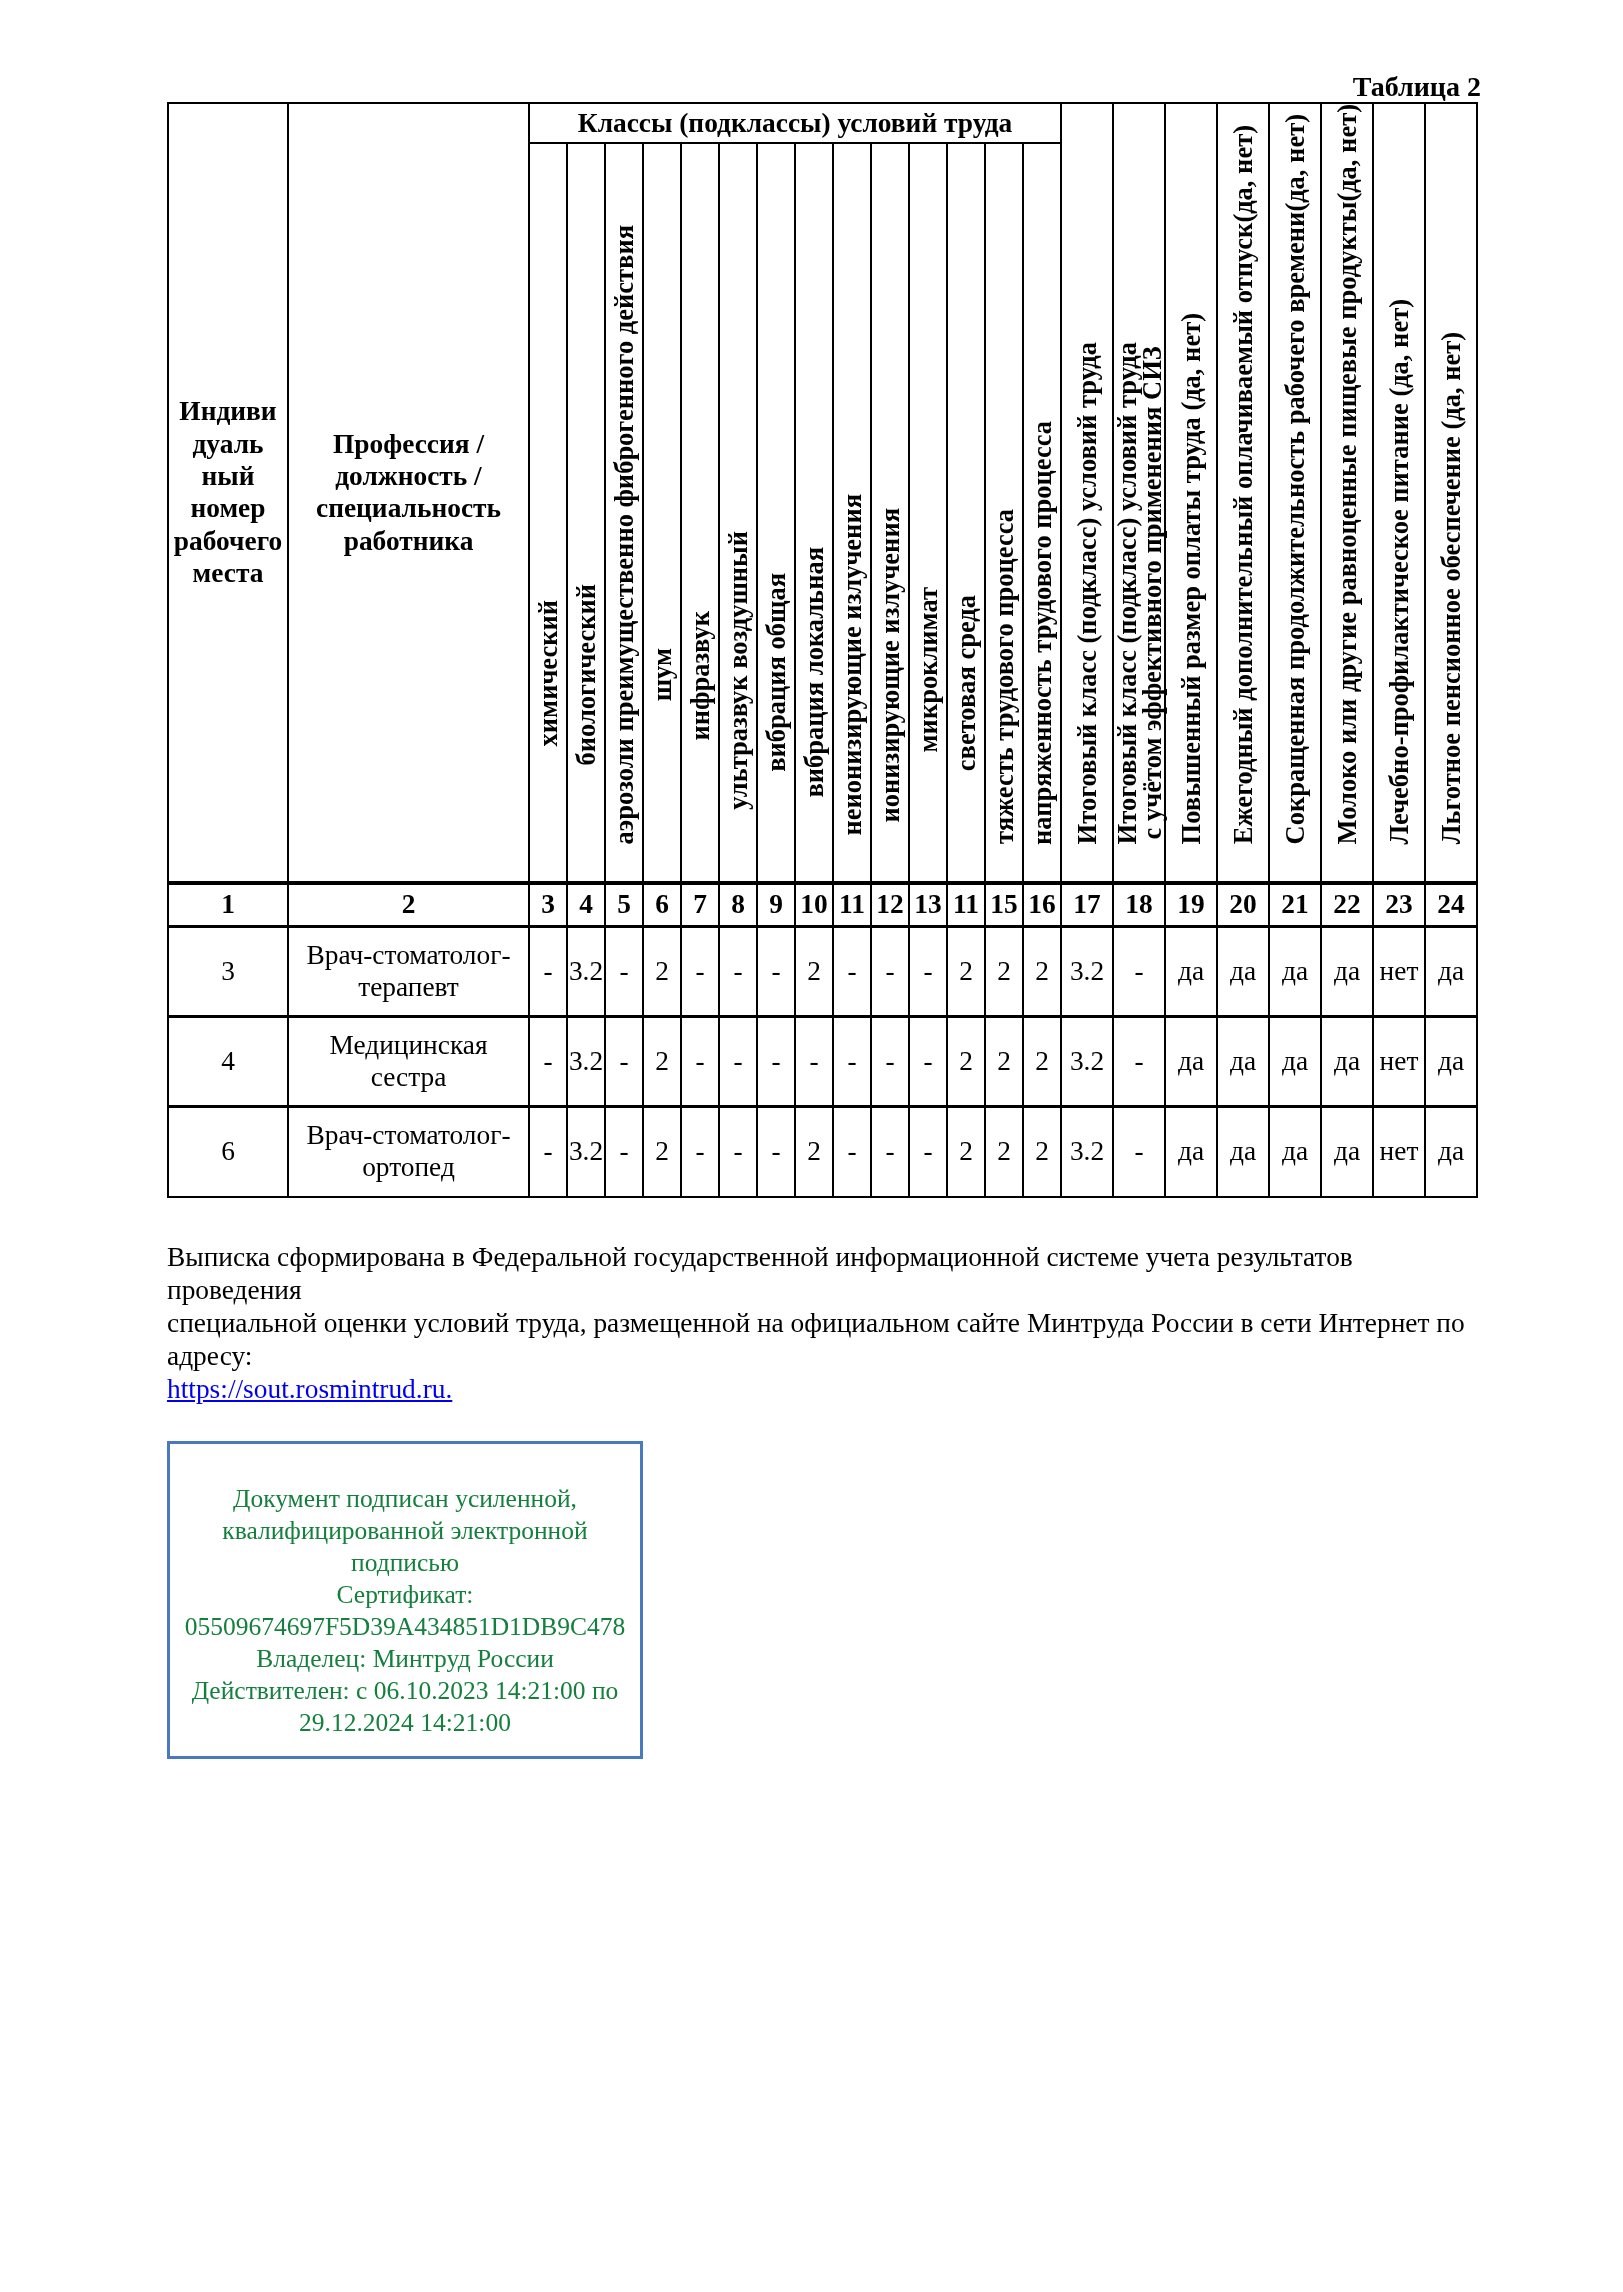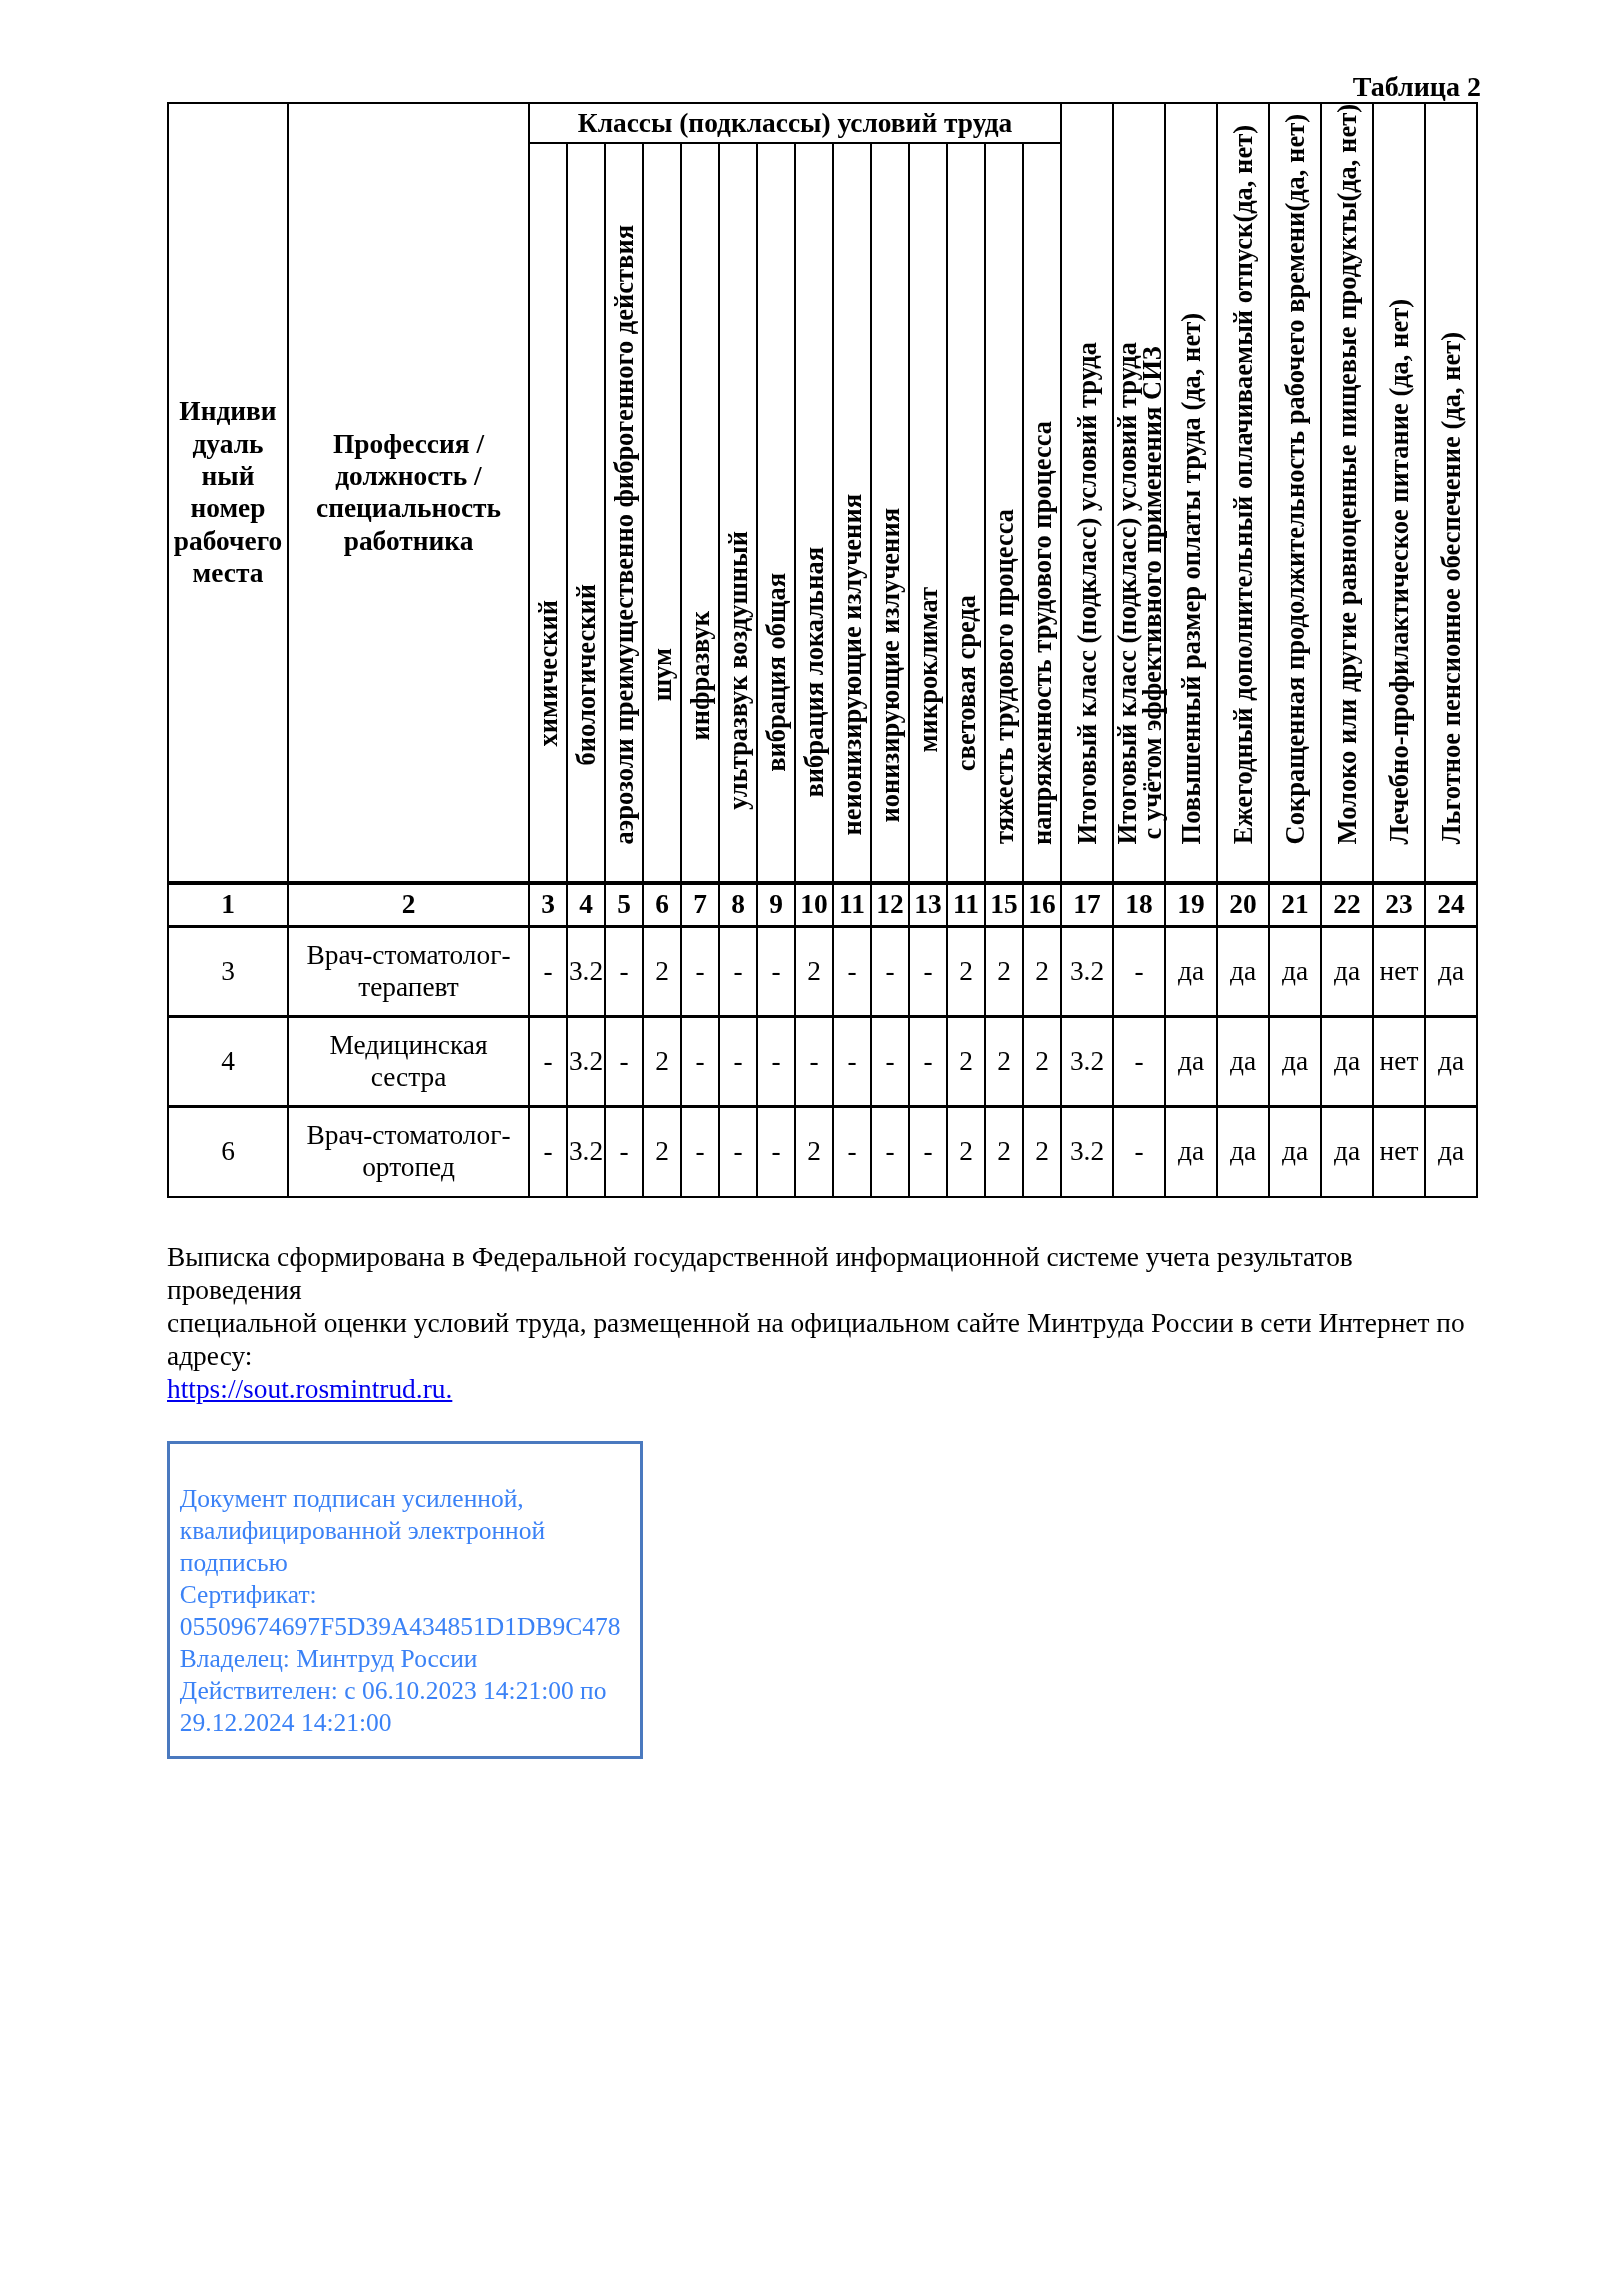--- a/index.html
+++ b/index.html
@@ -207,21 +207,21 @@
     </table>
 
   <div class="summary">
     <div>Выписка сформирована в Федеральной государственной информационной системе учета результатов проведения</div>
     <div>специальной оценки условий труда, размещенной на официальном сайте Минтруда России в сети Интернет по адресу:</div>
     <div>
       <a href="#" style="color: rgb(0, 0, 238);">https://sout.rosmintrud.ru.</a>
     </div>
   </div>
 
-  <div class="sig" style="border-color: rgb(74, 121, 191); color: #3b82f6;">
+  <div class="sig" style="border-color: rgb(74, 121, 191); color: #15803d; text-align: center;">
     <div>Документ подписан усиленной,</div>
     <div>квалифицированной электронной</div>
     <div>подписью</div>
     <div>Сертификат:</div>
     <div>05509674697F5D39A434851D1DB9C478</div>
     <div>Владелец: Минтруд России</div>
     <div>Действителен: с 06.10.2023 14:21:00 по</div>
     <div>29.12.2024 14:21:00</div>
   </div>
 

